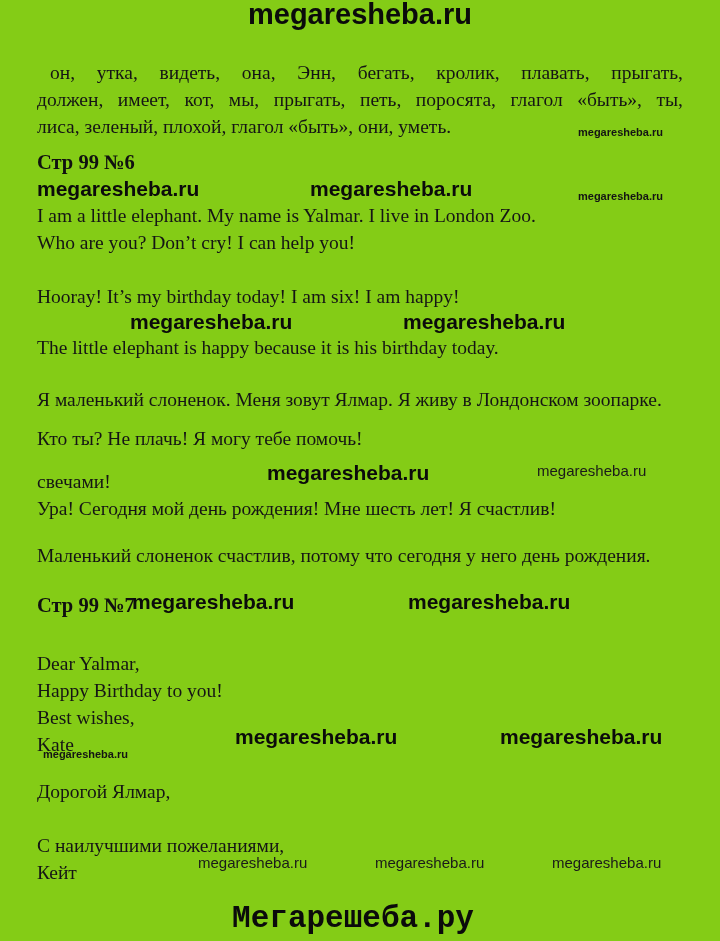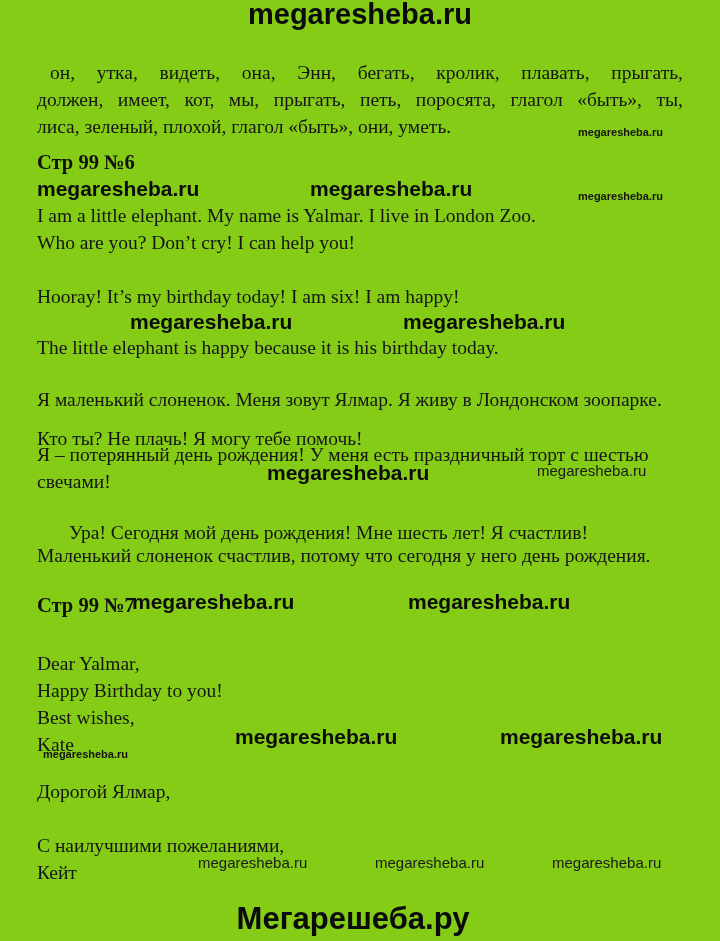--- a/index.html
+++ b/index.html
@@ -80,27 +80,26 @@
   <div class="abs serif" style="left:37px; top:232px;">Who are you? Don’t cry! I can help you!</div>
   <div class="abs serif" style="left:37px; top:286px;">Hooray! It’s my birthday today! I am six! I am happy!</div>
 
   <div class="abs wm-lg" style="left:130px; top:310px;">megaresheba.ru</div>
   <div class="abs wm-lg" style="left:403px; top:310px;">megaresheba.ru</div>
 
   <div class="abs serif" style="left:37px; top:337px;">The little elephant is happy because it is his birthday today.</div>
 
   <div class="abs serif" style="left:37px; top:389px;">Я маленький слоненок. Меня зовут Ялмар. Я живу в Лондонском зоопарке.</div>
   <div class="abs serif" style="left:37px; top:428px;">Кто ты? Не плачь! Я могу тебе помочь!</div>
-  <div class="abs serif" style="left:37px; top:444px;">Я – потерянный день рождения! У меня есть праздничный торт с шестью</div>
   <div class="abs serif" style="left:37px; top:471px;">свечами!</div>
 
   <div class="abs wm-lg" style="left:267px; top:461px;">megaresheba.ru</div>
   <div class="abs wm-md" style="left:537px; top:462px;">megaresheba.ru</div>
 
-  <div class="abs serif" style="left:37px; top:522px;margin-left:32px;">Ура! Сегодня мой день рождения! Мне шесть лет! Я счастлив!</div>
+  <div class="abs serif" style="left:37px; top:498px;">Ура! Сегодня мой день рождения! Мне шесть лет! Я счастлив!</div>
 
   <div class="abs serif" style="left:37px; top:545px;">Маленький слоненок счастлив, потому что сегодня у него день рождения.</div>
 
   <div class="abs serif-title" style="left:37px; top:594px;">Стр 99 №7</div>
   <div class="abs wm-lg" style="left:132px; top:590px;">megaresheba.ru</div>
   <div class="abs wm-lg" style="left:408px; top:590px;">megaresheba.ru</div>
 
   <div class="abs serif" style="left:37px; top:653px;">Dear Yalmar,</div>
   <div class="abs serif" style="left:37px; top:680px;">Happy Birthday to you!</div>
   <div class="abs serif" style="left:37px; top:707px;">Best wishes,</div>
@@ -111,15 +110,15 @@
   <div class="abs wm-sm" style="left:43px; top:748px;">megaresheba.ru</div>
 
   <div class="abs serif" style="left:37px; top:781px;">Дорогой Ялмар,</div>
   <div class="abs serif" style="left:37px; top:835px;">С наилучшими пожеланиями,</div>
   <div class="abs serif" style="left:37px; top:862px;">Кейт</div>
 
   <div class="abs wm-md" style="left:198px; top:854px;">megaresheba.ru</div>
   <div class="abs wm-md" style="left:375px; top:854px;">megaresheba.ru</div>
   <div class="abs wm-md" style="left:552px; top:854px;">megaresheba.ru</div>
 
-  <div class="abs footer-brand" style="left:0; width:706px; top:901px; text-align:center;">Мегарешеба.ру</div>
+  <div class="abs footer-brand" style="left:0; width:706px; top:901px; text-align:center;font-family:Liberation Mono, monospace;">Мегарешеба.ру</div>
 
 </div>
 
 </body></html>

